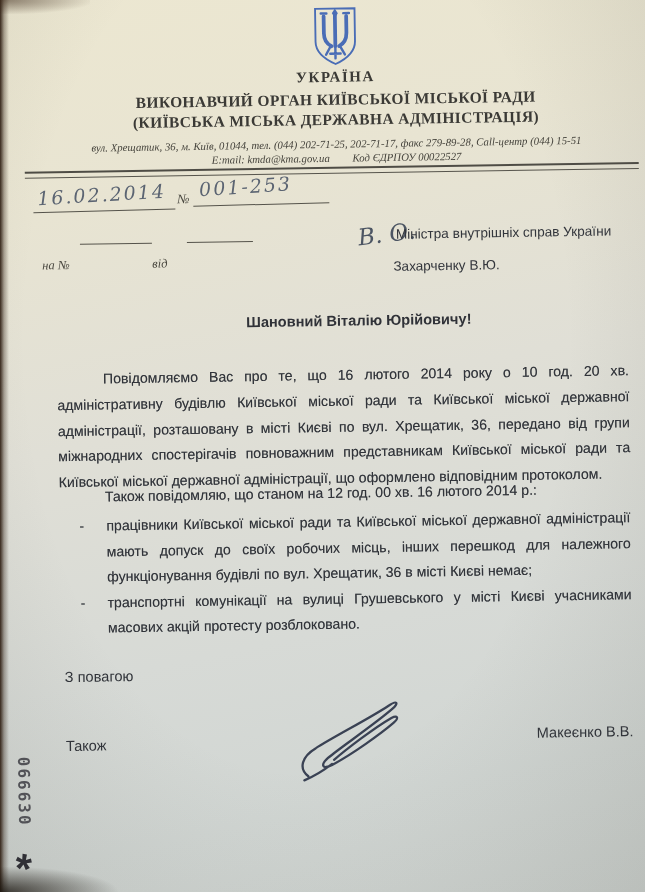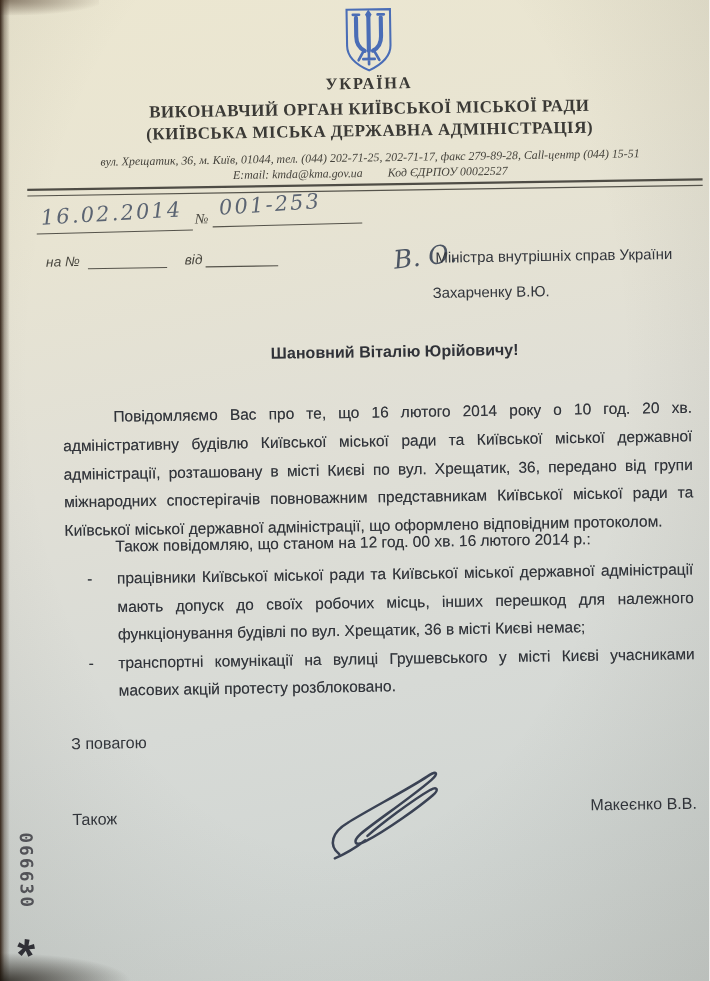--- a/index.html
+++ b/index.html
@@ -34,24 +34,24 @@
   .rule{position:absolute;left:28px;top:167px;width:614px;height:4px;
     border-top:2px solid #4e4c45;border-bottom:1px solid #55534b;}
 
   .hand{font-family:"DejaVu Serif", serif;font-style:italic;color:#5b6472;}
   .hand-date{position:absolute;left:40px;top:180px;font-size:19px;letter-spacing:2px;transform:rotate(-2.5deg);}
   .hand-num{position:absolute;left:202px;top:174px;font-size:19px;letter-spacing:2px;transform:rotate(-3deg);}
   .no-sign{position:absolute;left:180px;top:189px;font-family:"Liberation Serif",serif;font-style:italic;font-size:13px;color:#4a4840;}
   .uline{position:absolute;height:0;border-bottom:1.2px solid #55534b;}
   .ul1{left:36px;top:207px;width:142px;transform:rotate(-0.6deg);}
   .ul2{left:196px;top:203px;width:136px;transform:rotate(-0.6deg);}
-  .reply{position:absolute;font-family:Liberation Sans, sans-serif;font-style:italic;font-size:12.5px;color:#4a4840;}
+  .reply{position:absolute;font-family:Liberation Serif, serif;font-style:italic;font-size:12.5px;color:#4a4840;margin-top:27px;}
   .lbl-na{left:44px;top:227px;}
   .ul3{left:82px;top:240px;width:72px;}
-  .lbl-vid{left:170px;top:227px;}
+  .lbl-vid{left:154px;top:227px;}
   .ul4{left:189px;top:240px;width:66px;}
 
   .hand-vo{position:absolute;left:360px;top:222px;font-size:23px;transform:rotate(-6deg);color:#4c5563;}
   .addressee{position:absolute;left:398px;top:228px;font-size:13.6px;color:#33363c;}
   .addressee2{position:absolute;left:395px;top:260px;font-size:13.6px;color:#33363c;}
 
   .salutation{position:absolute;left:247px;top:313px;font-size:14.6px;font-weight:bold;color:#303238;}
 
   .para{position:absolute;left:57px;width:572px;font-size:14.1px;line-height:25.8px;
     text-align:justify;color:#31343a;text-shadow:0 0 .4px rgba(49,52,58,.55);}

